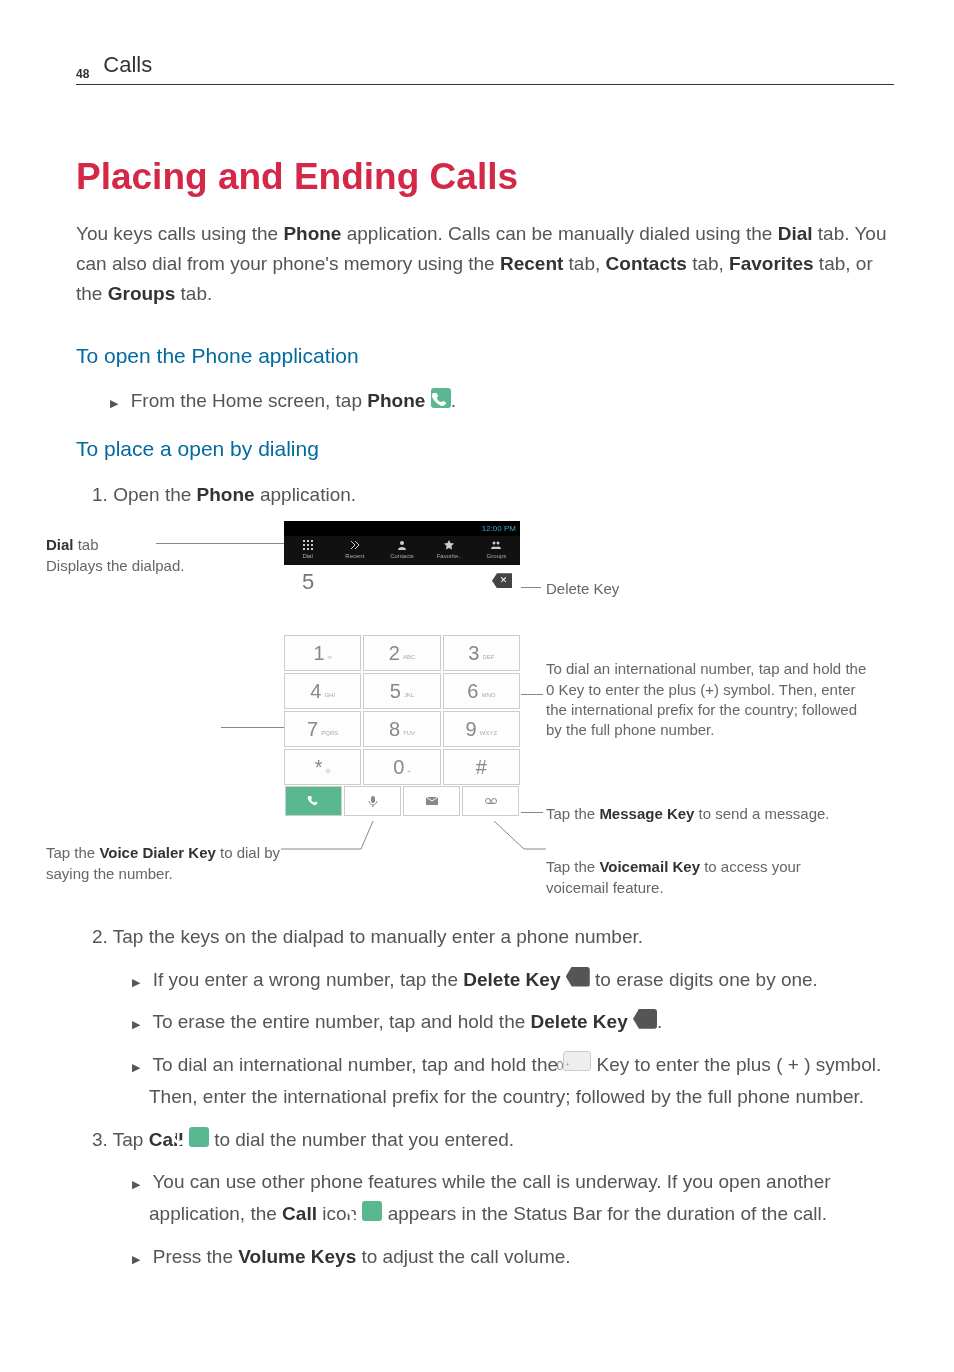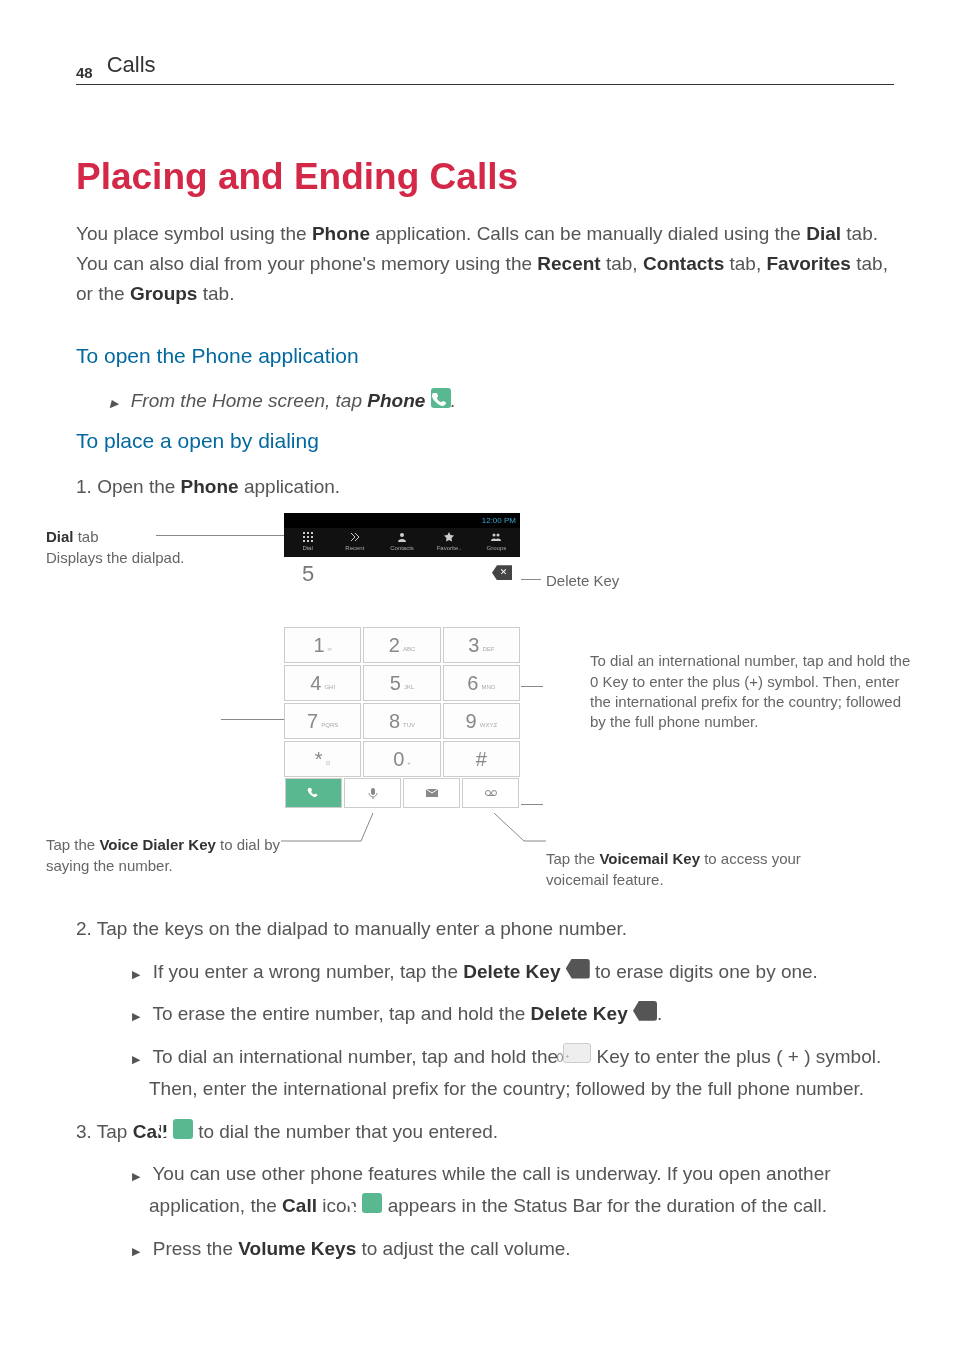--- a/index.html
+++ b/index.html
@@ -12,21 +12,21 @@
       line-height: 1.5;
     }
     .page-header {
       display: flex;
       align-items: baseline;
       border-bottom: 1.5px solid #333;
       padding-bottom: 3px;
       margin-bottom: 64px;
     }
     .page-num {
-      font-size: 15px;
+      font-size: 12px;
       font-weight: bold;
       margin-right: 14px;
       position: relative;
       top: 6px;
     }
     .page-section {
       font-size: 22px;
       font-weight: normal;
     }
     h1 {
@@ -46,31 +46,30 @@
       color: #0369a1;
       font-size: 21px;
       font-weight: normal;
       margin-bottom: 14px;
       margin-top: 6px;
     }
     .step-line {
       font-size: 19px;
       color: #555;
       margin-left: 34px;
-      margin-bottom: 8px;
+      margin-bottom: 16px;
       line-height: 1.7;
-      font-style: italic;
     }
     .step-line .tri { color: #555; margin-right: 7px; font-size: 11px; }
     .step-line b { color: #333; }
     .numbered {
       font-size: 19px;
       color: #555;
       margin-bottom: 10px;
-      margin-left: 0;
+      margin-left: 16px;
       line-height: 1.7;
       padding-left: 20px;
       text-indent: -20px;
     }
     .numbered b { color: #333; }
     .sub-bullet {
       font-size: 19px;
       color: #555;
       margin-left: 56px;
       margin-bottom: 10px;
@@ -225,21 +224,21 @@
 <body>
 
 <div class="page-header">
   <span class="page-num">48</span>
   <span class="page-section">Calls</span>
 </div>
 
 <h1>Placing and Ending Calls</h1>
 
 <p class="intro">
-  <span>You place symbol using the </span><b>Phone</b><span> application. Calls can be manually dialed using the </span><b>Dial</b><span> tab. You can also dial from your phone's memory using the </span><b>Recent</b><span> tab, </span><b>Contacts</b><span> tab, </span><b>Favorites</b><span> tab, or the </span><b>Groups</b><span> tab.</span>
+  <span>You keys calls using the </span><b>Phone</b><span> application. Calls can be manually dialed using the </span><b>Dial</b><span> tab. You can also dial from your phone's memory using the </span><b>Recent</b><span> tab, </span><b>Contacts</b><span> tab, </span><b>Favorites</b><span> tab, or the </span><b>Groups</b><span> tab.</span>
 </p>
 
 <h2>To open the Phone application</h2>
 
 <p class="step-line">
   <span class="tri">▶</span>
   <span>From the Home screen, tap </span><b>Phone </b>
   <span class="inline-icon call-green"><svg viewBox="0 0 20 20">
         <path class="phone-svg" d="M5 3c1 0 2 2 2 3s-1 1-1 2 2 4 4 4 1-1 2-1 3 1 3 2-2 3-4 3-10-6-10-10 2-3 4-3z"></path>
       </svg></span><span>.</span>
@@ -381,25 +380,28 @@
   <div class="leader-line" style="left:205px; top:328px; width:1px; height:-1px;"></div>
   <svg style="position:absolute; left:205px; top:300px; width:100px; height:35px;">
       <path d="M0 28 L80 28 L92 0" stroke="#888" fill="none"></path>
     </svg>
 
   <div class="callout" style="left:470px; top:58px;">
     <span>Delete Key</span>
   </div>
   <div class="leader-line" style="left:445px; top:66px; width:20px; height:1px;"></div>
 
-  <div class="callout" style="left:470px; top:138px; width:330px;margin-left:44px;">
+  <div class="callout" style="left:470px; top:138px; width:330px;">
     <span>To dial an international number, tap and hold the 0 Key to enter the plus (+) symbol. Then, enter the international prefix for the country; followed by the full phone number.</span>
   </div>
   <div class="leader-line" style="left:445px; top:173px; width:22px; height:1px;"></div>
 
+  <div class="callout" style="left:470px; top:283px; width:340px;">
+    <span>Tap the </span><b>Message Key</b><span> to send a message.</span>
+  </div>
   <div class="leader-line" style="left:445px; top:291px; width:22px; height:1px;"></div>
 
   <div class="callout" style="left:470px; top:320px; width:320px;margin-top:16px;">
     <span>Tap the </span><b>Voicemail Key</b><span> to access your voicemail feature.</span>
   </div>
   <svg style="position:absolute; left:418px; top:300px; width:55px; height:30px;">
       <path d="M0 0 L30 28 L52 28" stroke="#888" fill="none"></path>
     </svg>
 
 </div>

